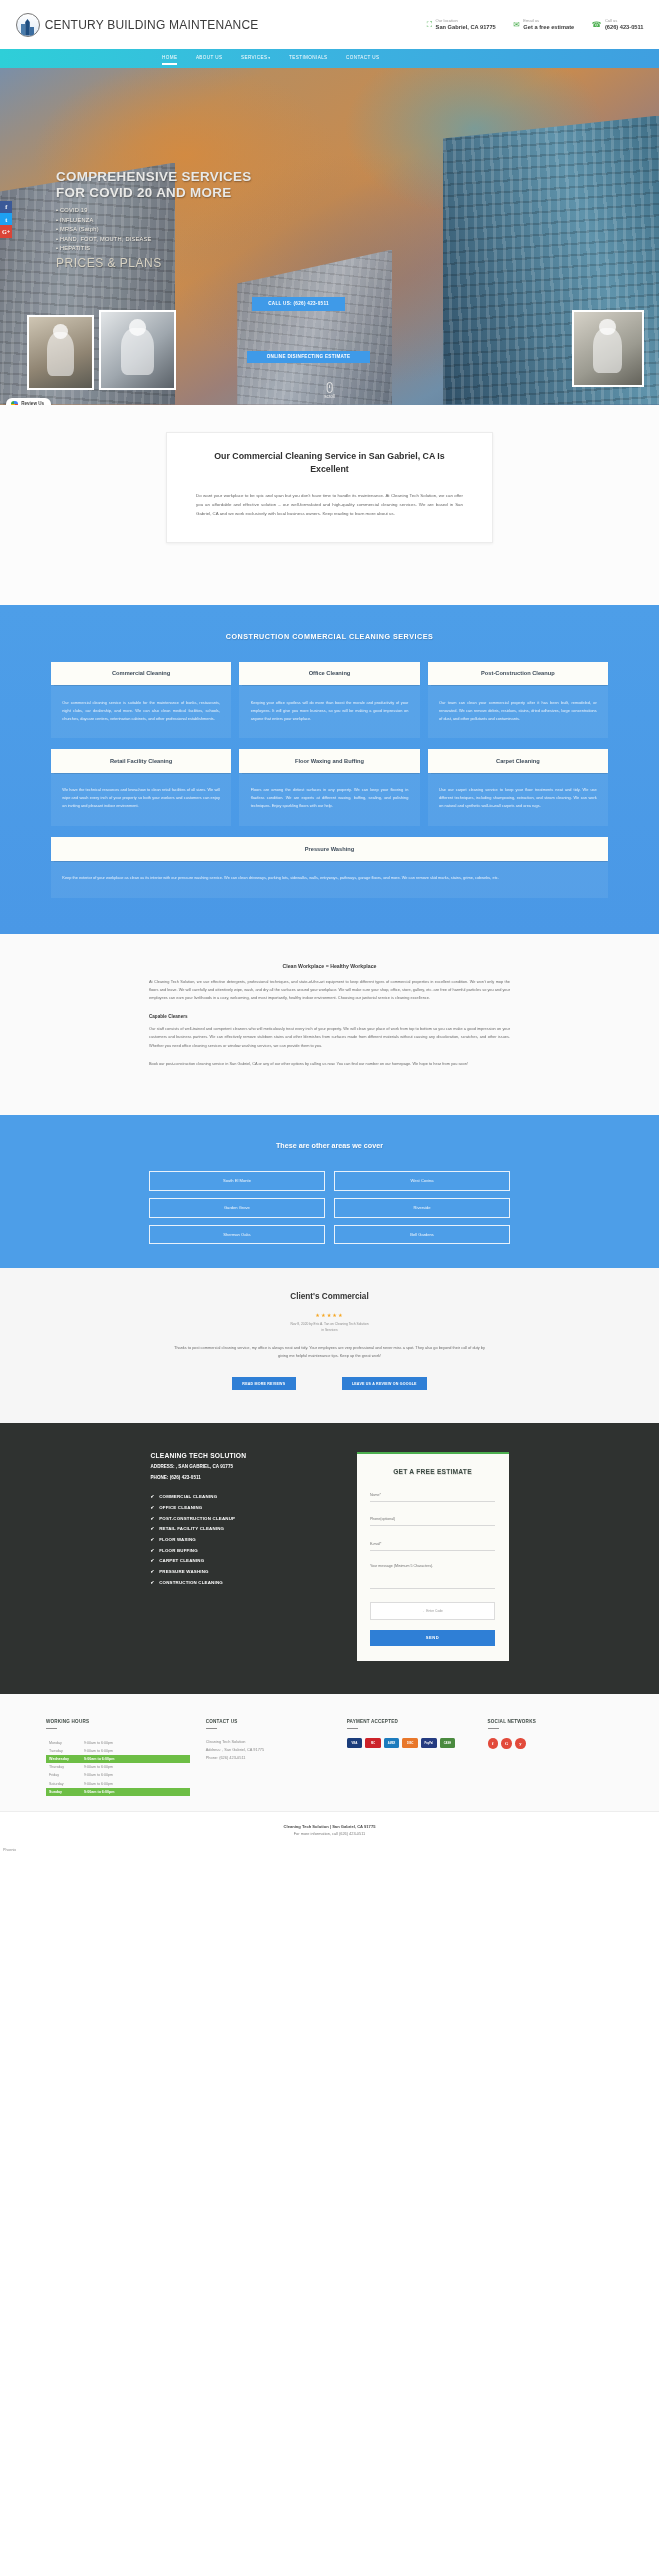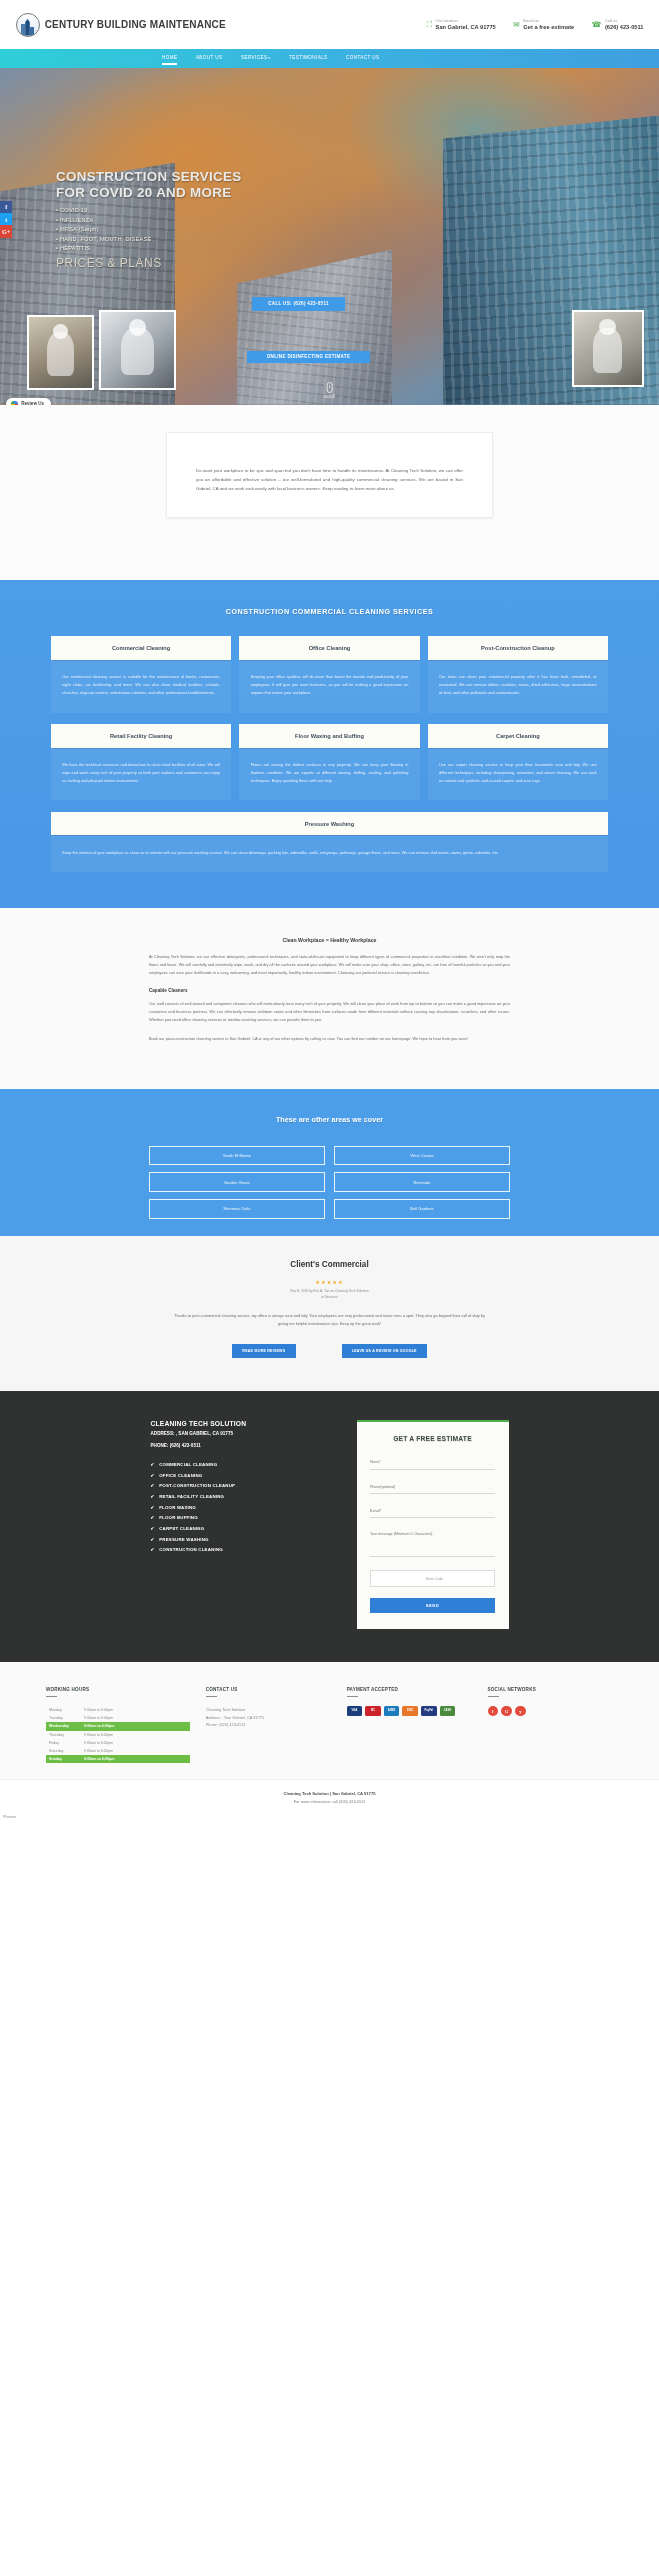--- a/index.html
+++ b/index.html
@@ -13,21 +13,21 @@
   .logo-wrap { display:flex; align-items:center; gap:5.2px; }
   .logo-mark { width:24px; height:24px; border-radius:50%; border:1px solid #777;
                display:flex; align-items:flex-end; justify-content:center; overflow:hidden;
                background:linear-gradient(180deg,#fff 0%,#dce8f5 100%); }
   .logo-bldg { display:flex; align-items:flex-end; gap:0.5px; }
   .logo-bldg i { display:block; background:#2f6193; }
   .logo-bldg i:nth-child(1){ width:3.6px; height:11.3px; background:#4a7cab; }
   .logo-bldg i:nth-child(2){ width:4.6px; height:16.5px; background:#1e4d80;
      clip-path:polygon(50% 0,100% 18%,100% 100%,0 100%,0 18%); }
   .logo-bldg i:nth-child(3){ width:3.6px; height:8.2px; background:#3b6da0; }
-  .logo-text { font-size:10px; color:#3b3b3b; letter-spacing:0.2px; font-weight:700; }
+  .logo-text { font-size:12px; color:#3b3b3b; letter-spacing:0.2px; font-weight:400; }
 
   .topbar-right { margin-left:auto; display:flex; align-items:center; gap:17.5px; }
   .contact-blk { display:flex; align-items:center; gap:3.6px; }
   .contact-ico { color:#4caf50; font-size:7.7px; line-height:1; }
   .contact-lbl { font-size:4.1px; color:#9a9a9a; line-height:1.4; }
   .contact-val { font-size:5.7px; color:#3a3a3a; font-weight:bold; line-height:1.3; }
 
   
   .nav { height:18.5px; background:linear-gradient(90deg,#2ecfd8 0%,#3ab5e0 45%,#3f9fe0 100%);
          display:flex; align-items:center; padding-left:162px; gap:18.5px; position:relative; }
@@ -136,21 +136,21 @@
   .svc-wide { grid-column:1 / -1; }
 
   
   .cw-sec { background:#fafafa; padding:29px 0 36px; }
   .cw-wrap { width:361px; margin:0 auto; }
   .cw-h3 { font-size:5.2px; font-weight:bold; color:#3a3a3a; text-align:center; margin-bottom:9.3px; }
   .cw-p { font-size:3.9px; color:#6a6a6a; line-height:2.1; text-align:justify; margin-bottom:10.3px; }
   .cw-h4 { font-size:4.6px; font-weight:bold; color:#3a3a3a; margin:11.3px 0 6.2px; }
 
   
-  .areas-sec { background:#4d9ee8; padding:26px 0 17px; }
+  .areas-sec { background:#4d9ee8; padding:26px 0 24px; }
   .areas-h2 { text-align:center; color:#fff; font-size:7.2px; font-weight:bold; margin-bottom:21.6px;
               text-shadow:0.5px 0.5px 1px rgba(0,0,0,.15); }
   .areas-grid { width:361px; margin:0 auto; display:grid; grid-template-columns:1fr 1fr; gap:7.2px 9.3px; }
   .area-box { border:0.5px solid #e8f2fb; height:19.6px; display:flex; align-items:center;
               justify-content:center; color:#f2f8fd; font-size:4.1px; }
 
   
   .tst-sec { background:#f6f6f6; padding:24px 0 33px; text-align:center; }
   .tst-h2 { font-size:8.2px; font-weight:bold; color:#333; margin-bottom:10.3px; }
   .tst-stars { color:#f5a623; font-size:5.2px; letter-spacing:1px; }
@@ -261,21 +261,21 @@
   <div class="hero-bldgR"></div>
 
   <div class="social-rail">
     <div class="sr-fb">f</div>
     <div class="sr-tw">t</div>
     <div class="sr-gp">G+</div>
   </div>
 
   <div class="hero-copy">
     <div class="hero-h1">
-      <div>CONSTRUCTION SERVICES</div>
+      <div>COMPREHENSIVE SERVICES</div>
       <div>FOR COVID 20 AND MORE</div>
     </div>
     <ul class="hero-list">
       <li>• COVID 19</li>
       <li>• INFLUENZA</li>
       <li>• MRSA (Satph)</li>
       <li>• HAND, FOOT, MOUTH, DISEASE</li>
       <li>• HEPATITIS</li>
     </ul>
     <div class="hero-prices">PRICES &amp; PLANS</div>
@@ -301,20 +301,21 @@
 
 
   <div class="scroll-cue">
     <div class="mouse"></div>
     <div>scroll</div>
   </div>
 </div>
 
 <div class="intro-sec">
   <div class="intro-card">
+    <div class="intro-h2">Our Commercial Cleaning Service in San Gabriel, CA Is Excellent</div>
     <div class="intro-p">Do want your workplace to be spic and span but you don't have time to handle its maintenance. At Cleaning Tech Solution, we can offer you an affordable and effective solution – our well-formulated and high-quality commercial cleaning services. We are based in San Gabriel, CA and we work exclusively with local business owners. Keep reading to learn more about us.</div>
   </div>
 </div>
 
 <div class="svc-sec">
   <div class="svc-h2">CONSTRUCTION COMMERCIAL CLEANING SERVICES</div>
   <div class="svc-grid">
     <div class="svc-card">
       <div class="svc-head">Commercial Cleaning</div>
       <div class="svc-body">Our commercial cleaning service is suitable for the maintenance of banks, restaurants, night clubs, car dealership, and more. We can also clean medical facilities, schools, churches, daycare centers, veterinarian cabinets, and other professional establishments.</div>

